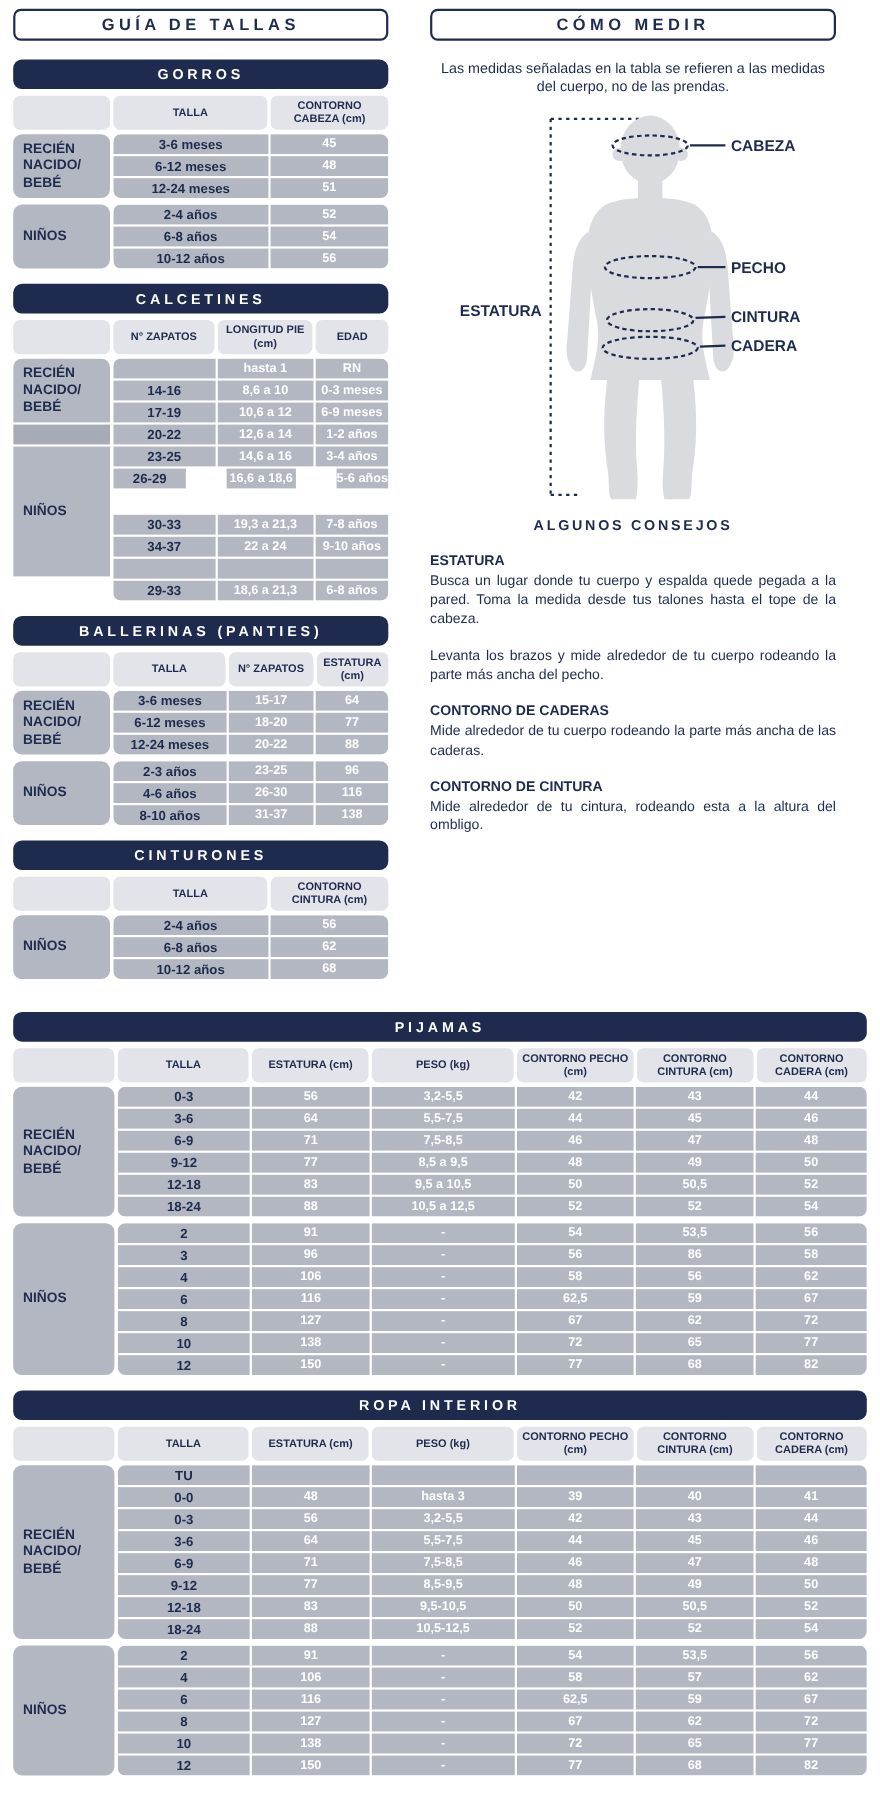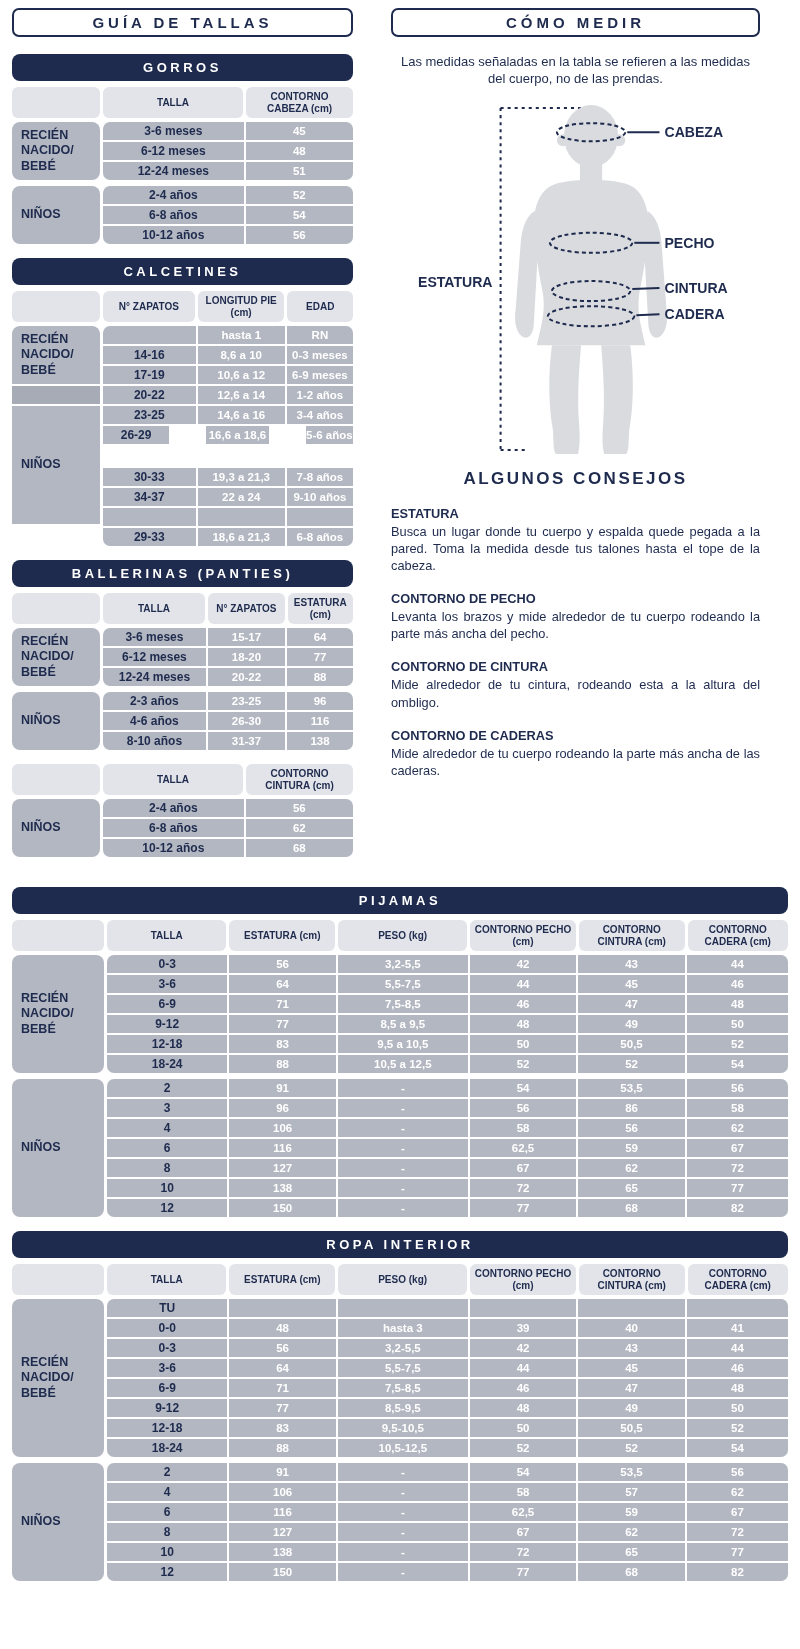--- a/index.html
+++ b/index.html
@@ -49,21 +49,21 @@
   .t-row{display:grid;column-gap:2px;}
   .t-cell{
     height:18px;background:var(--gray);display:flex;align-items:center;justify-content:center;
     color:#fff;font-weight:bold;font-size:11.5px;
   }
   .t-cell.first{color:var(--navy);font-size:12px;}
   
   .intro{text-align:center;font-size:13px;line-height:1.3;margin:0 2px 6px 2px;}
   .diagram{margin:4px 0 2px 0;text-align:center;}
   .consejos-title{
-    text-align:center;font-weight:bold;font-size:17px;letter-spacing:2.5px;margin:4px 0 10px 0;
+    text-align:center;font-weight:bold;font-size:13px;letter-spacing:2.5px;margin:4px 0 10px 0;
   }
   .consejos-text{font-size:12.8px;line-height:1.34;text-align:justify;}
   .measure-sec{margin-top:17px;}
   .measure-sec h4{font-size:12.8px;font-weight:bold;margin-bottom:2px;}
   .measure-sec p{font-size:12.8px;line-height:1.34;text-align:justify;}
   .full-tables{margin-top:16px;}
   svg text{font-family:"Liberation Sans", sans-serif;}
 </style>
 </head>
 <body>
@@ -240,20 +240,21 @@
               </div>
               <div class="t-row" style="grid-template-columns: 1.56fr 1.17fr 1fr;">
                 <div class="t-cell first">8-10 años</div>
                 <div class="t-cell">31-37</div>
                 <div class="t-cell">138</div>
               </div>
             </div>
           </div>
         </div>
       <div class="size-table">
+          <div class="section-bar">CINTURONES</div>
           <div class="t-head" style="grid-template-columns: 88px 1.31fr 1fr;">
             <div class="pill"></div>
             <div class="pill">TALLA</div>
             <div class="pill">CONTORNO CINTURA (cm)</div>
           </div>
           <div class="t-group">
             <div class="g-label" style="width: 88px;">
               <div class="g-label-text">NIÑOS</div>
             </div>
             <div class="g-body">
@@ -323,30 +324,29 @@
         </svg>
       </div>
 
       <div class="consejos-title">ALGUNOS CONSEJOS</div>
 
       <div class="measure-sec">
         <h4>ESTATURA</h4>
         <p>Busca un lugar donde tu cuerpo y espalda quede pegada a la pared. Toma la medida desde tus talones hasta el tope de la cabeza.</p>
       </div>
       <div class="measure-sec">
-        <h4>CONTORNO DE PECHO</h4>
         <p>Levanta los brazos y mide alrededor de tu cuerpo rodeando la parte más ancha del pecho.</p>
+      </div>
+      <div class="measure-sec">
+        <h4>CONTORNO DE CADERAS</h4>
+        <p>Mide alrededor de tu cuerpo rodeando la parte más ancha de las caderas.</p>
       </div>
       <div class="measure-sec">
         <h4>CONTORNO DE CINTURA</h4>
         <p>Mide alrededor de tu cintura, rodeando esta a la altura del ombligo.</p>
-      </div>
-      <div class="measure-sec">
-        <h4>CONTORNO DE CADERAS</h4>
-        <p>Mide alrededor de tu cuerpo rodeando la parte más ancha de las caderas.</p>
       </div>
     </div>
   </div>
 
   <div class="full-tables">
     <div class="size-table">
         <div class="section-bar">PIJAMAS</div>
         <div class="t-head" style="grid-template-columns: 92px 1.13fr 1fr 1.22fr 1fr 1fr 0.95fr;">
           <div class="pill"></div>
           <div class="pill">TALLA</div>

